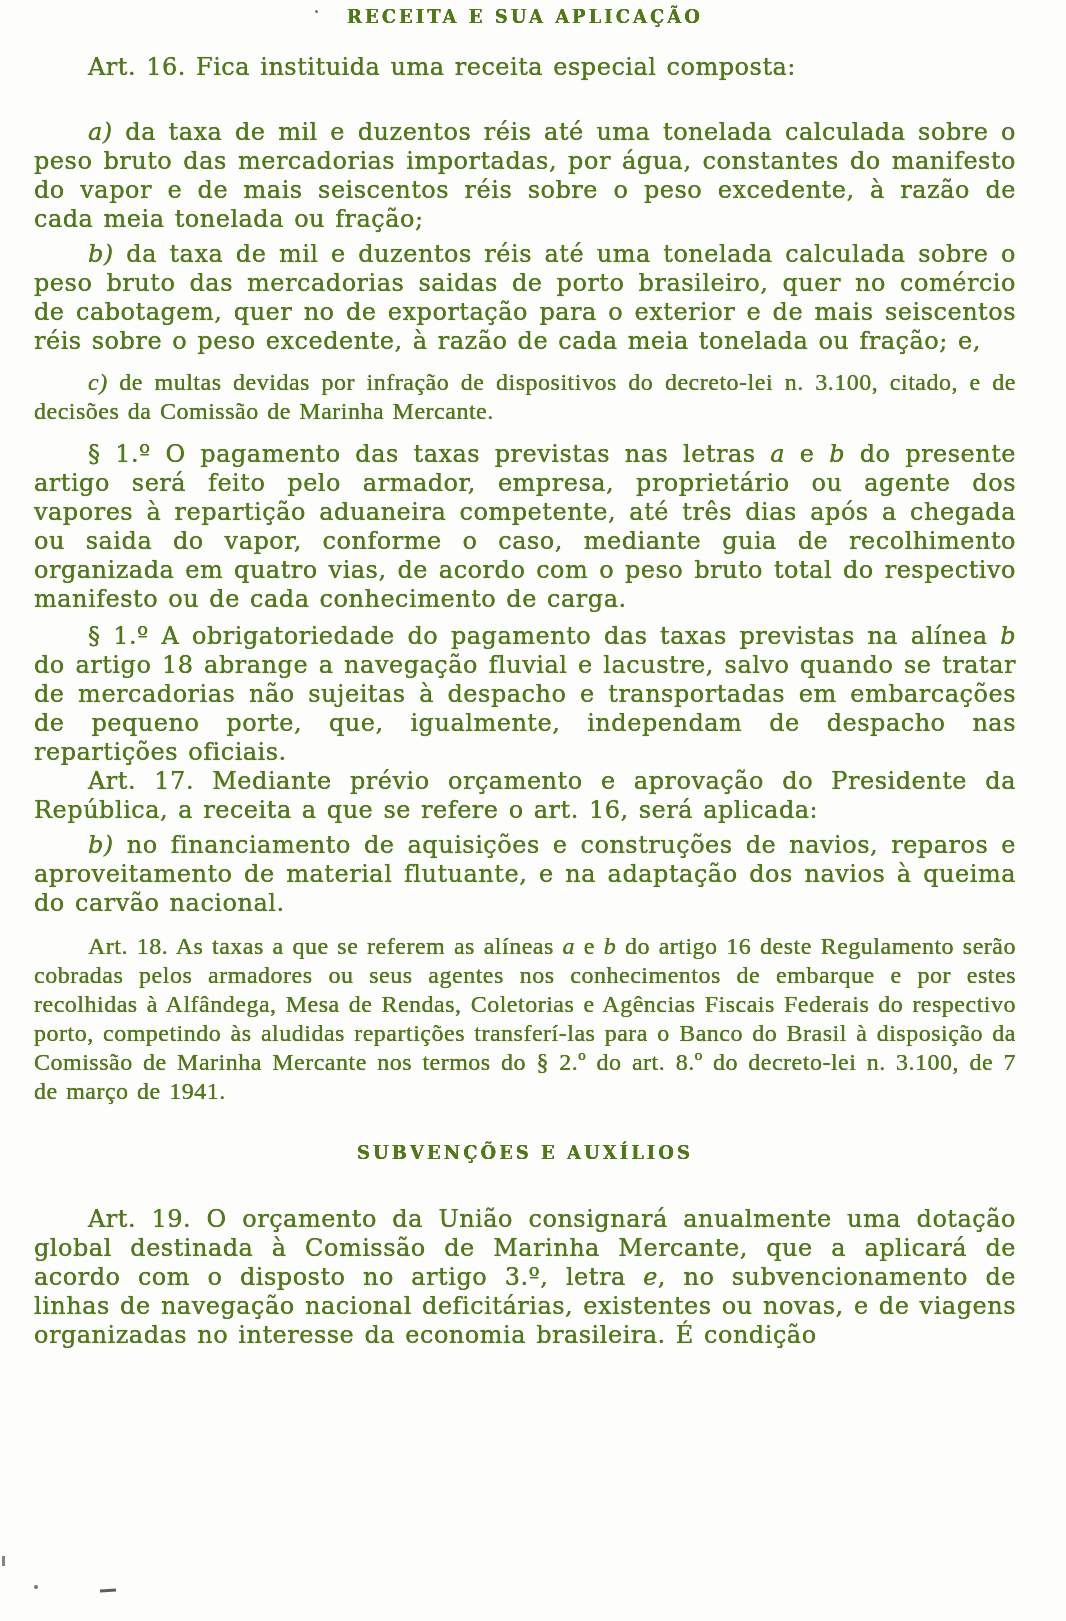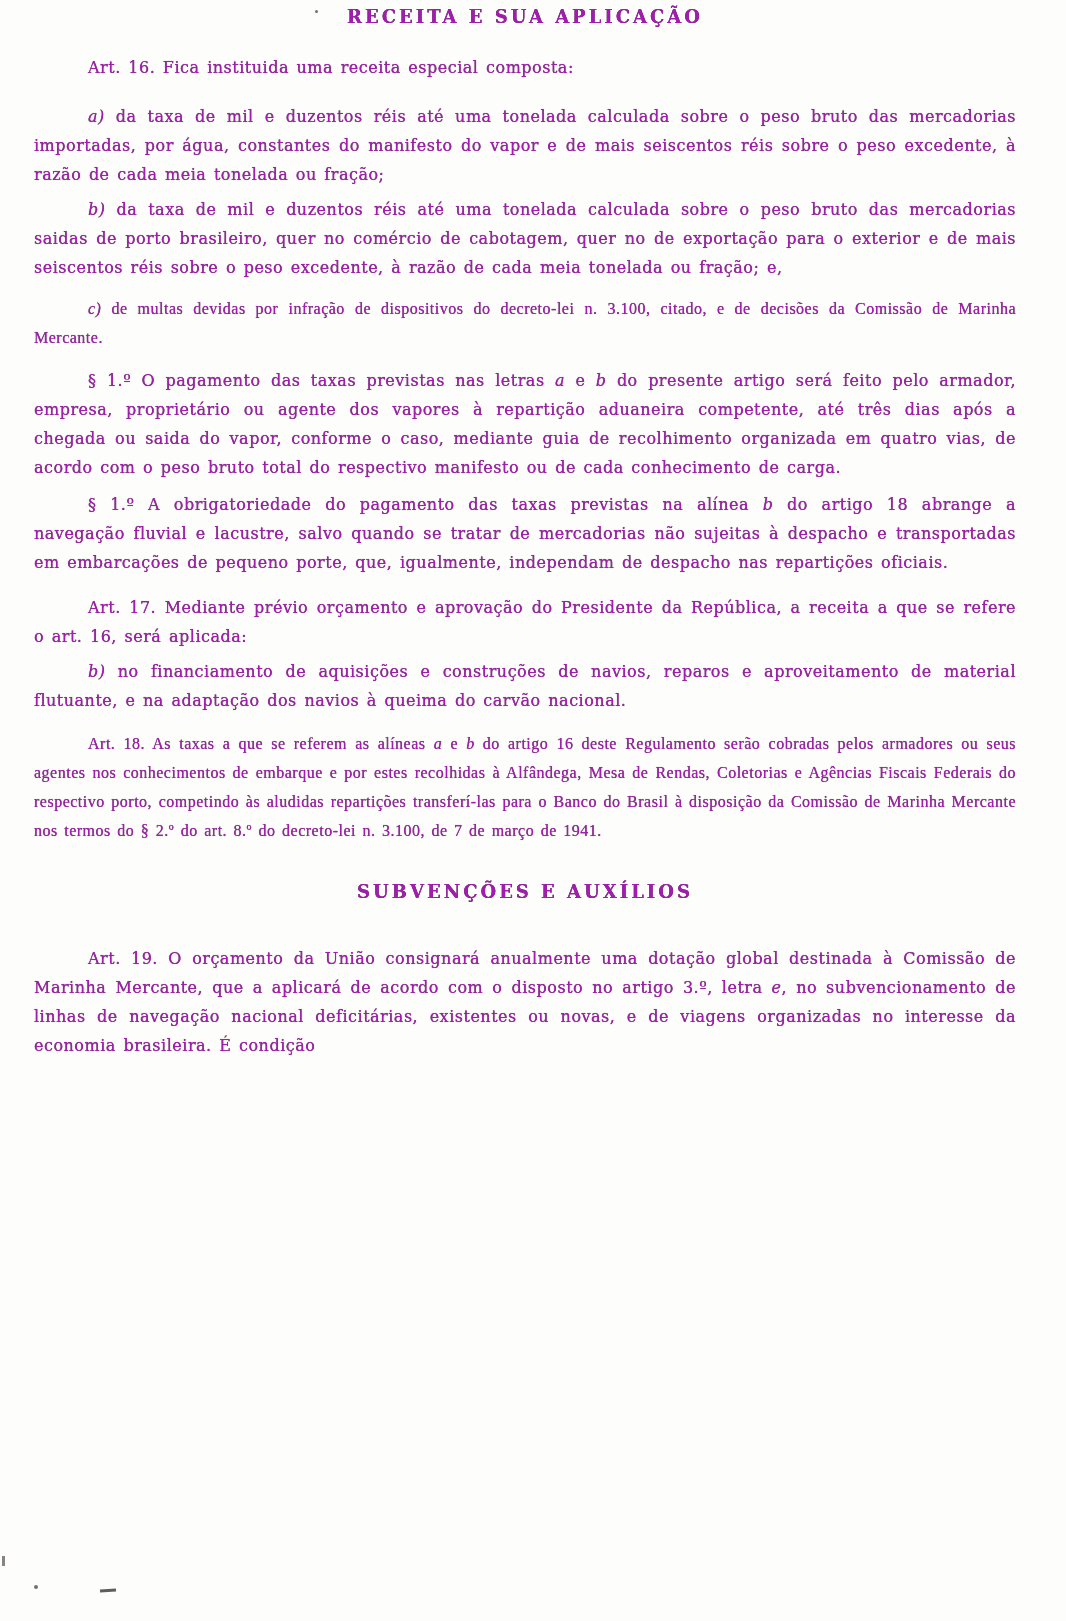--- a/index.html
+++ b/index.html
@@ -6,52 +6,52 @@
   html, body { margin: 0; padding: 0; }
   body {
     width: 1066px; height: 1621px;
     background: #fdfdfb;
     overflow: hidden;
   }
   .page {
     position: relative;
     width: 100%; height: 100%;
     padding: 6px 50px 0 34px;
-    color: #a21caf;
+    color: #4d7c0f;
     font-family: "DejaVu Serif", "Liberation Serif", serif;
   }
   .heading {
     text-align: center;
     font-size: 18px;
     font-weight: bold;
     letter-spacing: 3px;
     margin: 0;
     text-shadow: 0 0 0.6px rgba(20,15,10,0.85);
     white-space: nowrap;
   }
   .par {
     margin: 0;
-    font-size: 16px;
+    font-size: 24px;
     line-height: 29px;
     text-align: justify;
     text-indent: 54px;
     letter-spacing: 0.5px;
     word-spacing: 2px;
     text-shadow: 0 0 0.7px rgba(20,15,10,0.75);
   }
   .it { font-style: italic; }
 
   .m-art16 { margin-top: 26px; }
-  .m-a1   { margin-top: 20px; }
+  .m-a1   { margin-top: 36px; }
   .m-b1   { margin-top: 6px; }
   .m-c1   { margin-top: 12px; font-family: Liberation Serif, serif; }
   .m-s1   { margin-top: 14px; }
   .m-s2   { margin-top: 10px; }
   .m-s3   { margin-top: 8px; }
-  .m-art17{ margin-top: 16px; }
+  .m-art17{ }
   .m-a2   { margin-top: 8px; }
   .m-b2   { margin-top: 6px; }
   .m-art18{ margin-top: 14px; font-family: Liberation Serif, serif; }
   .h2     { margin-top: 36px; margin-bottom: 42px; }
 
   .speck { position: absolute; background: #3a3630; }
   .speck-dash  { left: 100px; top: 1589px; width: 16px; height: 3px; transform: rotate(-3deg); opacity: .8; }
   .speck-dot   { left: 34px;  top: 1585px; width: 4px;  height: 4px; border-radius: 50%; opacity: .7; }
   .speck-edge  { left: 2px;   top: 1556px; width: 3px;  height: 10px; opacity: .6; }
   .speck-top   { left: 315px; top: 10px;   width: 3px;  height: 3px; border-radius: 50%; opacity: .7; }

